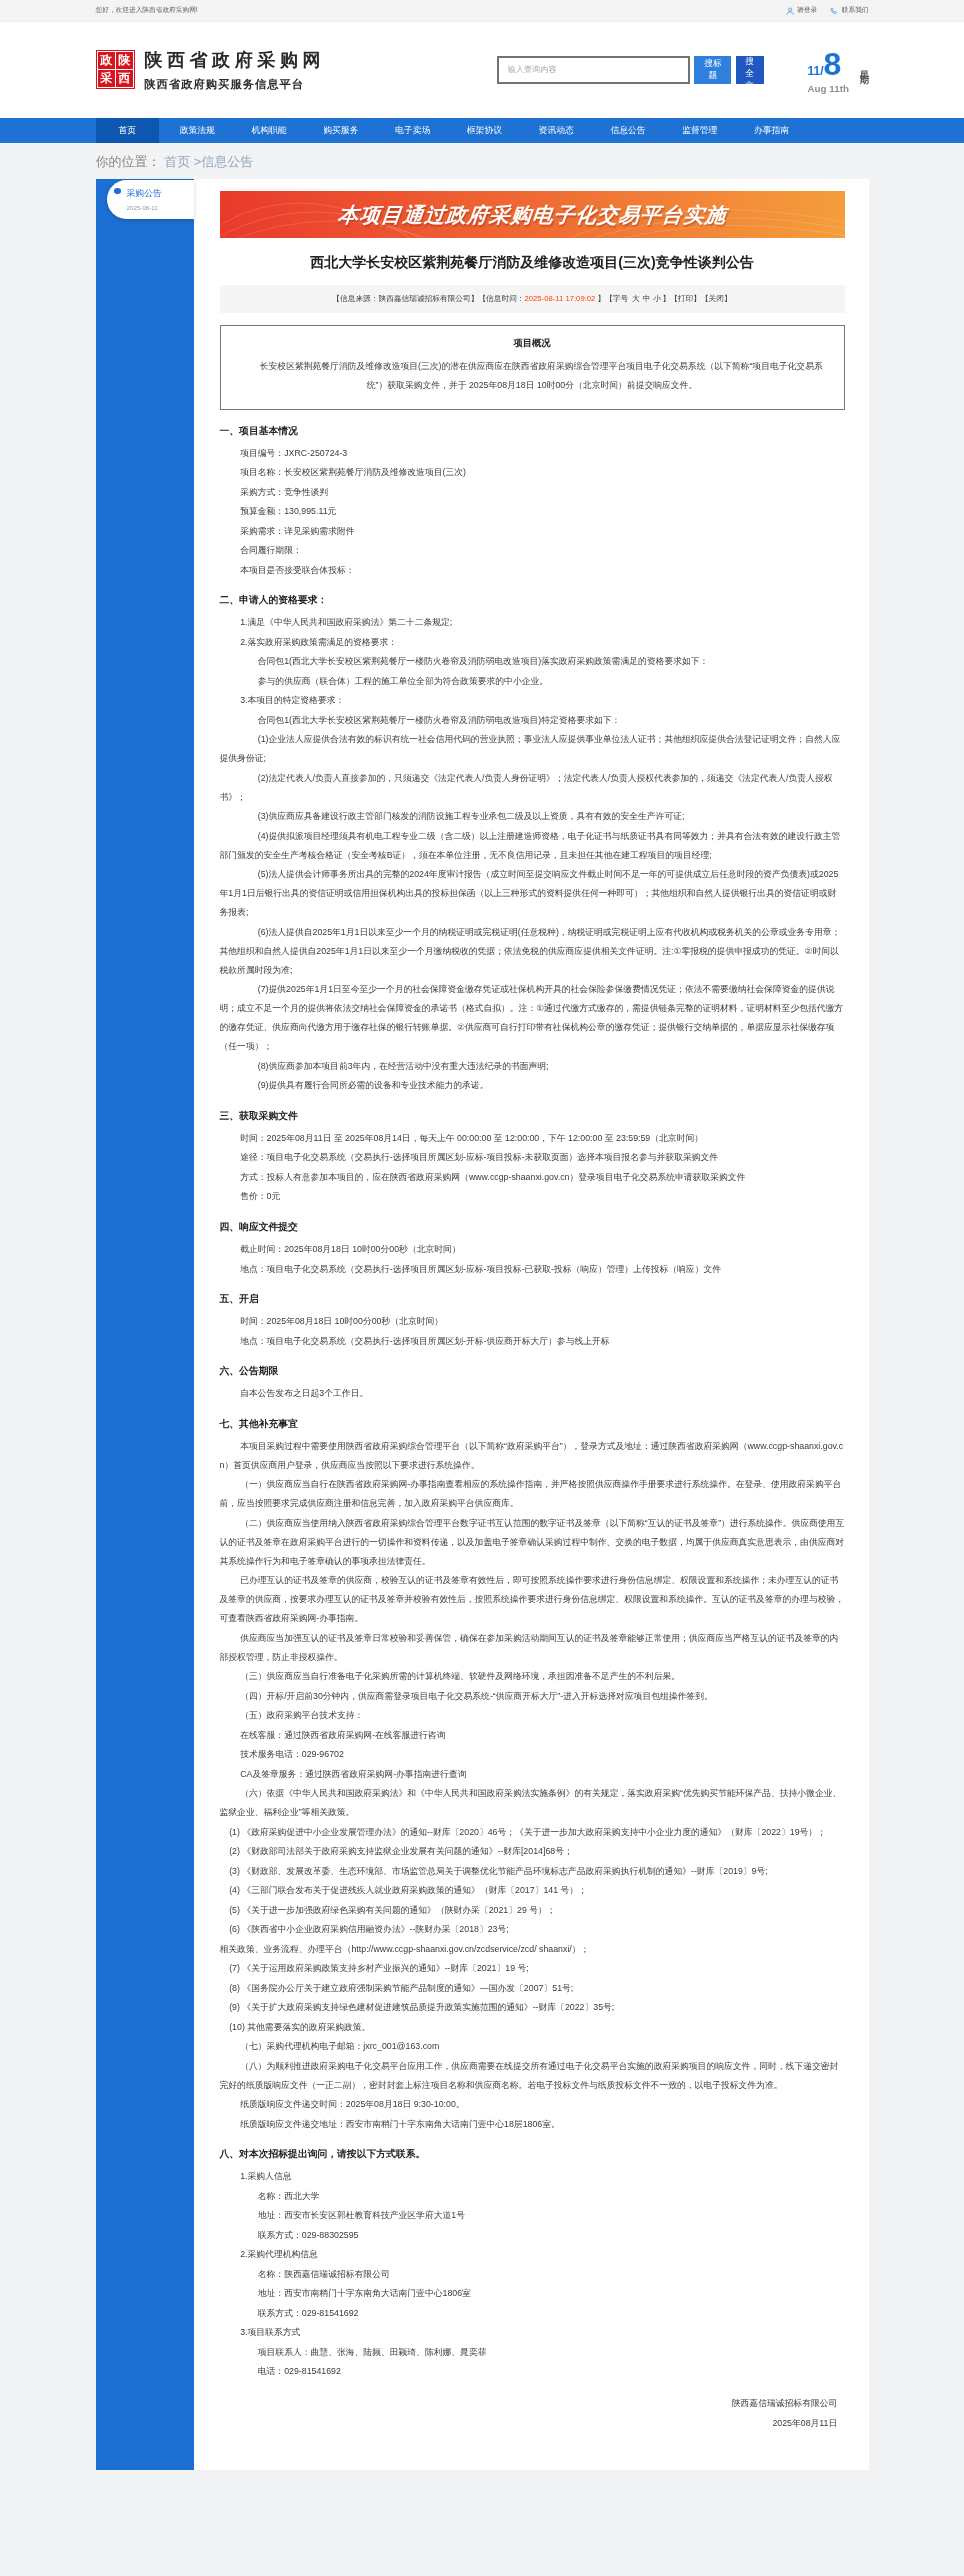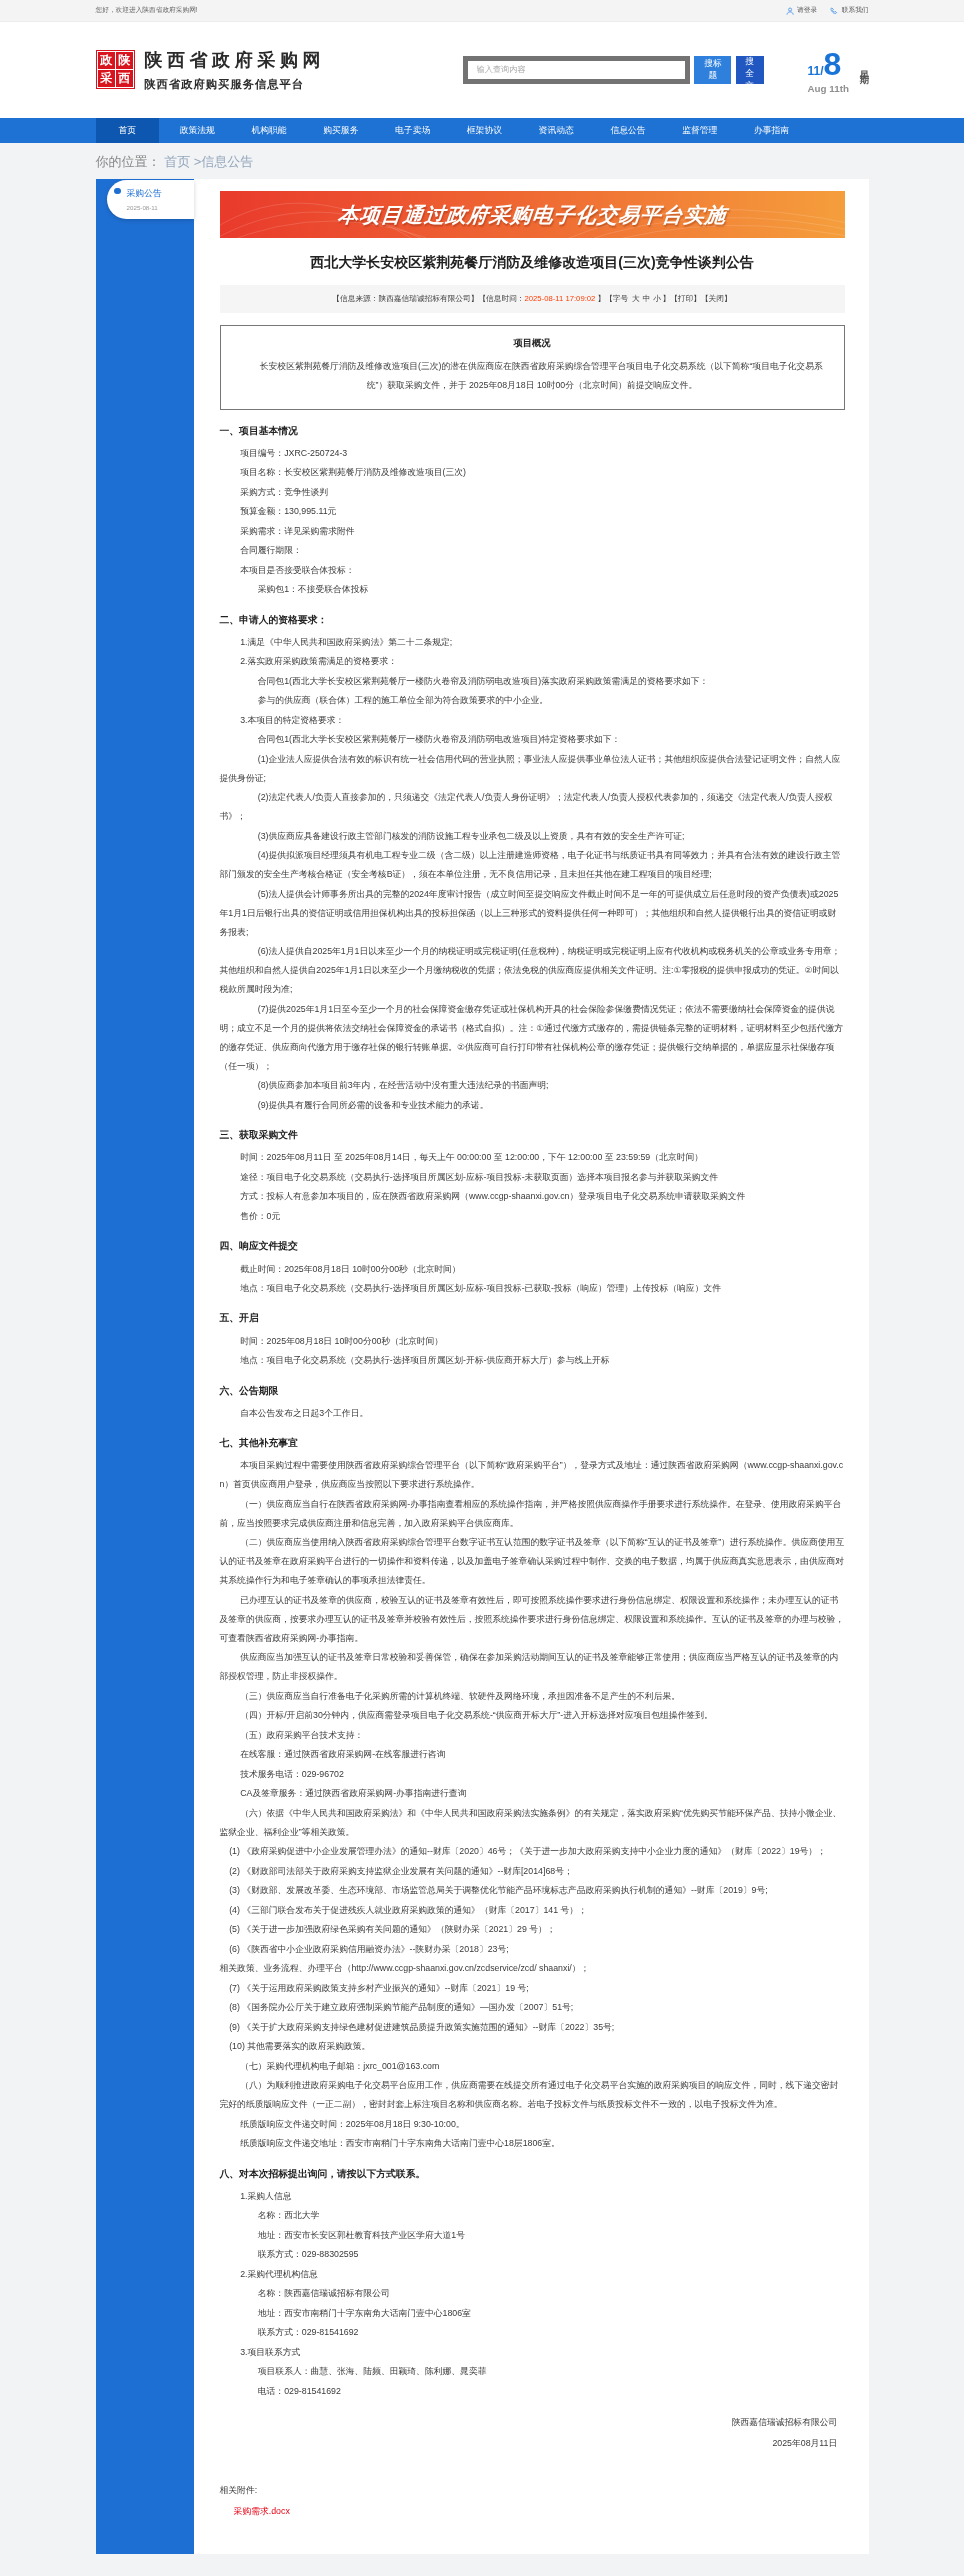--- a/index.html
+++ b/index.html
@@ -16,21 +16,21 @@
   
   .header { background:#fff; height:96px; }
   .header-inner { display:flex; align-items:center; height:96px; }
   .brand { display:flex; align-items:center; }
   .seal { display:grid; grid-template-columns:16.5px 16.5px; grid-template-rows:16.5px 16.5px; gap:1.5px; background:#fff; border:1.5px solid #d8151f; padding:1.5px; }
   .seal-ch { background:#d8151f; color:#fff; font-weight:bold; font-size:12px; display:flex; align-items:center; justify-content:center; }
   .brand-text { margin-left:9.3px; }
   .site-title { font-size:18px; font-weight:bold; color:#2b2b2b; letter-spacing:4.6px; }
   .site-subtitle { font-size:11.3px; font-weight:bold; color:#2b2b2b; letter-spacing:1px; margin-top:5.2px; }
   .search { margin-left:auto; display:flex; align-items:center; }
-  .search input { width:227px; height:28px; border:5px solid #737373; padding:0 8.2px; font-size:8.2px; color:#333; outline:none; }
+  .search input { width:193px; height:28px; border:2px solid #737373; padding:0 8.2px; font-size:8.2px; color:#333; outline:none; }
   .search input::placeholder { color:#a8a8a8; }
   .btn-search { height:28px; border:none; color:#fff; font-size:8.8px; cursor:pointer; margin-left:4.1px; padding:0 6.2px; font-family:inherit; }
   .btn-title { background:#2f80dd; width:37px; }
   .btn-full { background:#2057c0; width:28px; }
   .datebox { margin-left:44px; display:flex; align-items:center; }
   .date-num { font-weight:bold; color:#1a74d8; white-space:nowrap; }
   .date-m { font-size:12px; }
   .date-d { font-size:32px; }
   .date-en { font-size:9.8px; font-weight:bold; color:#8f8f8f; text-align:center; margin-top:0px; }
   .weekday { writing-mode:vertical-rl; font-size:9.3px; font-weight:bold; color:#555; letter-spacing:4.1px; margin-left:10.3px; line-height:1; }
@@ -193,21 +193,20 @@
         <div id="sections">
             <section class="section">
               <h3>一、项目基本情况</h3>
               <p class="para i1">项目编号：JXRC-250724-3</p>
               <p class="para i1">项目名称：长安校区紫荆苑餐厅消防及维修改造项目(三次)</p>
               <p class="para i1">采购方式：竞争性谈判</p>
               <p class="para i1">预算金额：130,995.11元</p>
               <p class="para i1">采购需求：详见采购需求附件</p>
               <p class="para i1">合同履行期限：</p>
               <p class="para i1">本项目是否接受联合体投标：</p>
-              <p class="para i2">采购包1：不接受联合体投标</p>
             </section>
             <section class="section">
               <h3>二、申请人的资格要求：</h3>
               <p class="para i1">1.满足《中华人民共和国政府采购法》第二十二条规定;</p>
               <p class="para i1">2.落实政府采购政策需满足的资格要求：</p>
               <p class="para i2">合同包1(西北大学长安校区紫荆苑餐厅一楼防火卷帘及消防弱电改造项目)落实政府采购政策需满足的资格要求如下：</p>
               <p class="para i2">参与的供应商（联合体）工程的施工单位全部为符合政策要求的中小企业。</p>
               <p class="para i1">3.本项目的特定资格要求：</p>
               <p class="para i2">合同包1(西北大学长安校区紫荆苑餐厅一楼防火卷帘及消防弱电改造项目)特定资格要求如下：</p>
               <p class="para i2">(1)企业法人应提供合法有效的标识有统一社会信用代码的营业执照；事业法人应提供事业单位法人证书；其他组织应提供合法登记证明文件；自然人应提供身份证;</p>
@@ -285,21 +284,17 @@
               <p class="para i2">项目联系人：曲慧、张海、陆频、田颖琦、陈利娜、晁奕菲</p>
               <p class="para i2">电话：029-81541692</p>
             </section>
           </div>
 
         <div class="signature">
           <div>陕西嘉信瑞诚招标有限公司</div>
           <div>2025年08月11日</div>
         </div>
 
-        <div class="attach">
-          <div class="attach-label">相关附件:</div>
-          <a class="attach-link">采购需求.docx</a>
-        </div>
       </main>
     </div>
   </div>
 </div>
 
 
 </body></html>

